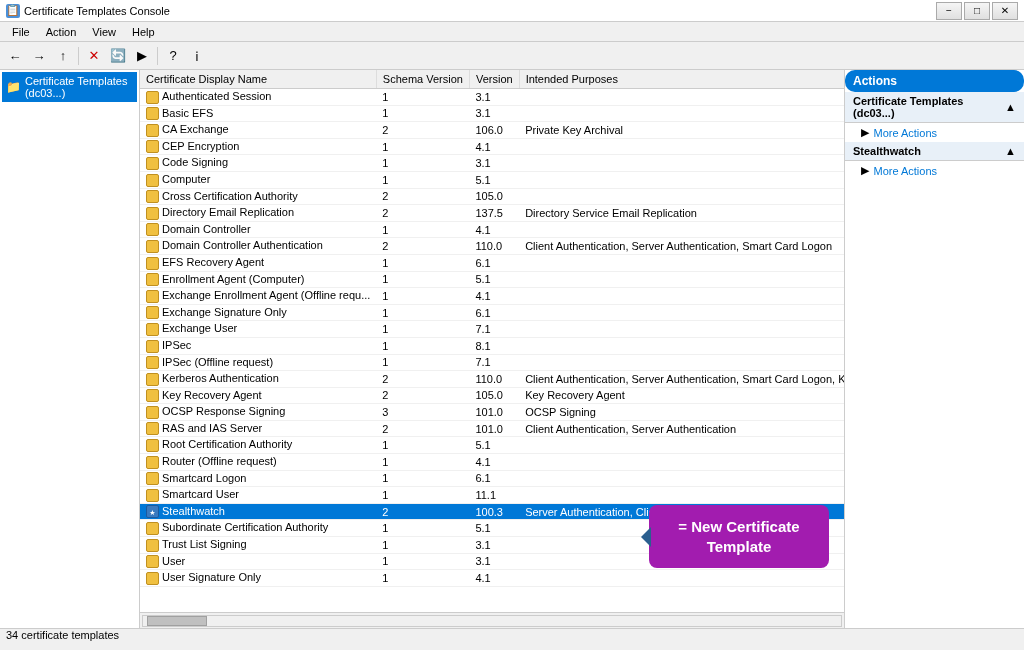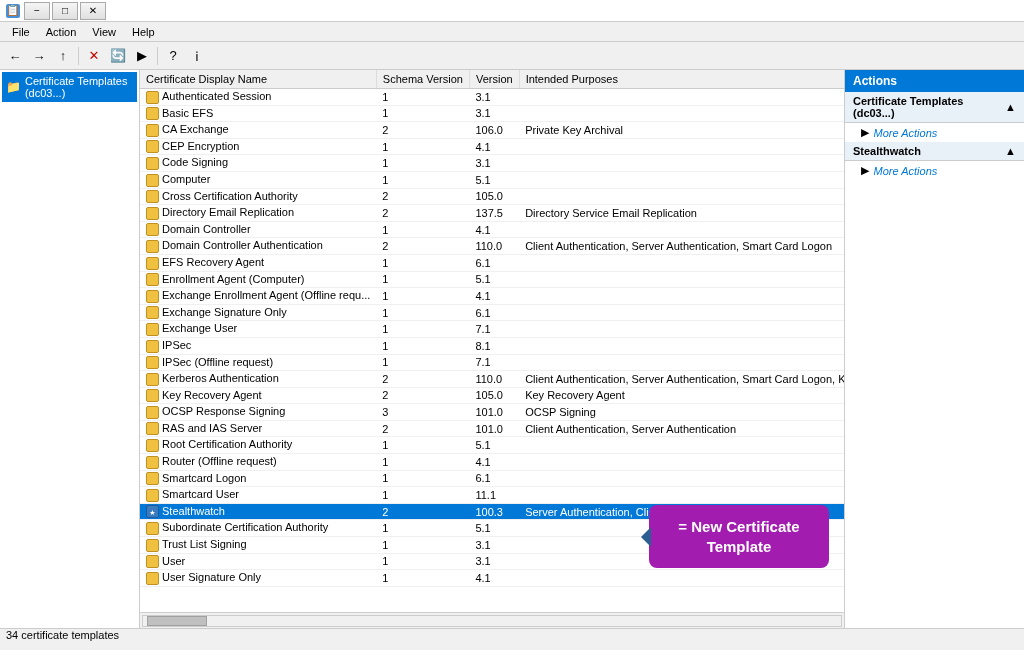--- a/index.html
+++ b/index.html
@@ -118,39 +118,40 @@
       background: #fff;
       border-left: 1px solid #ccc;
       font-size: 11px;
     }
     .actions-header {
       background: #0078d7;
       color: white;
       padding: 4px 8px;
       font-weight: bold;
       font-size: 12px;
+      border-radius: 10px;
     }
     .actions-section-header {
       background: #e8f0f8;
       padding: 3px 8px;
       font-weight: bold;
       border-bottom: 1px solid #ccc;
       display: flex;
       align-items: center;
       justify-content: space-between;
       cursor: pointer;
     }
     .actions-item {
       padding: 3px 16px;
       cursor: pointer;
       display: flex;
       align-items: center;
       gap: 4px;
     }
-    .actions-item a { color: #0078d7; text-decoration: none; font-style: italic; }
+    .actions-item a { color: #0078d7; text-decoration: none; }
 
     
     .status-bar {
       height: 22px;
       background: #f0f0f0;
       border-top: 1px solid #ccc;
       display: flex;
       align-items: flex-start;
       padding: 0 6px;
       font-size: 11px;
@@ -192,20 +193,21 @@
       transform: translateY(-50%);
       border: 10px solid transparent;
       border-right-color: #2b5f8f;
     }
   </style>
 </head>
 <body>
 
 <div class="title-bar">
   <span class="title-bar-icon">📋</span>
+  <span class="title-bar-title">Certificate Templates Console</span>
   <div class="title-bar-controls">
     <button class="title-bar-btn">−</button>
     <button class="title-bar-btn">□</button>
     <button class="title-bar-btn close">✕</button>
   </div>
 </div>
 
 <div class="menu-bar">
   <span class="menu-item">File</span>
   <span class="menu-item">Action</span>

